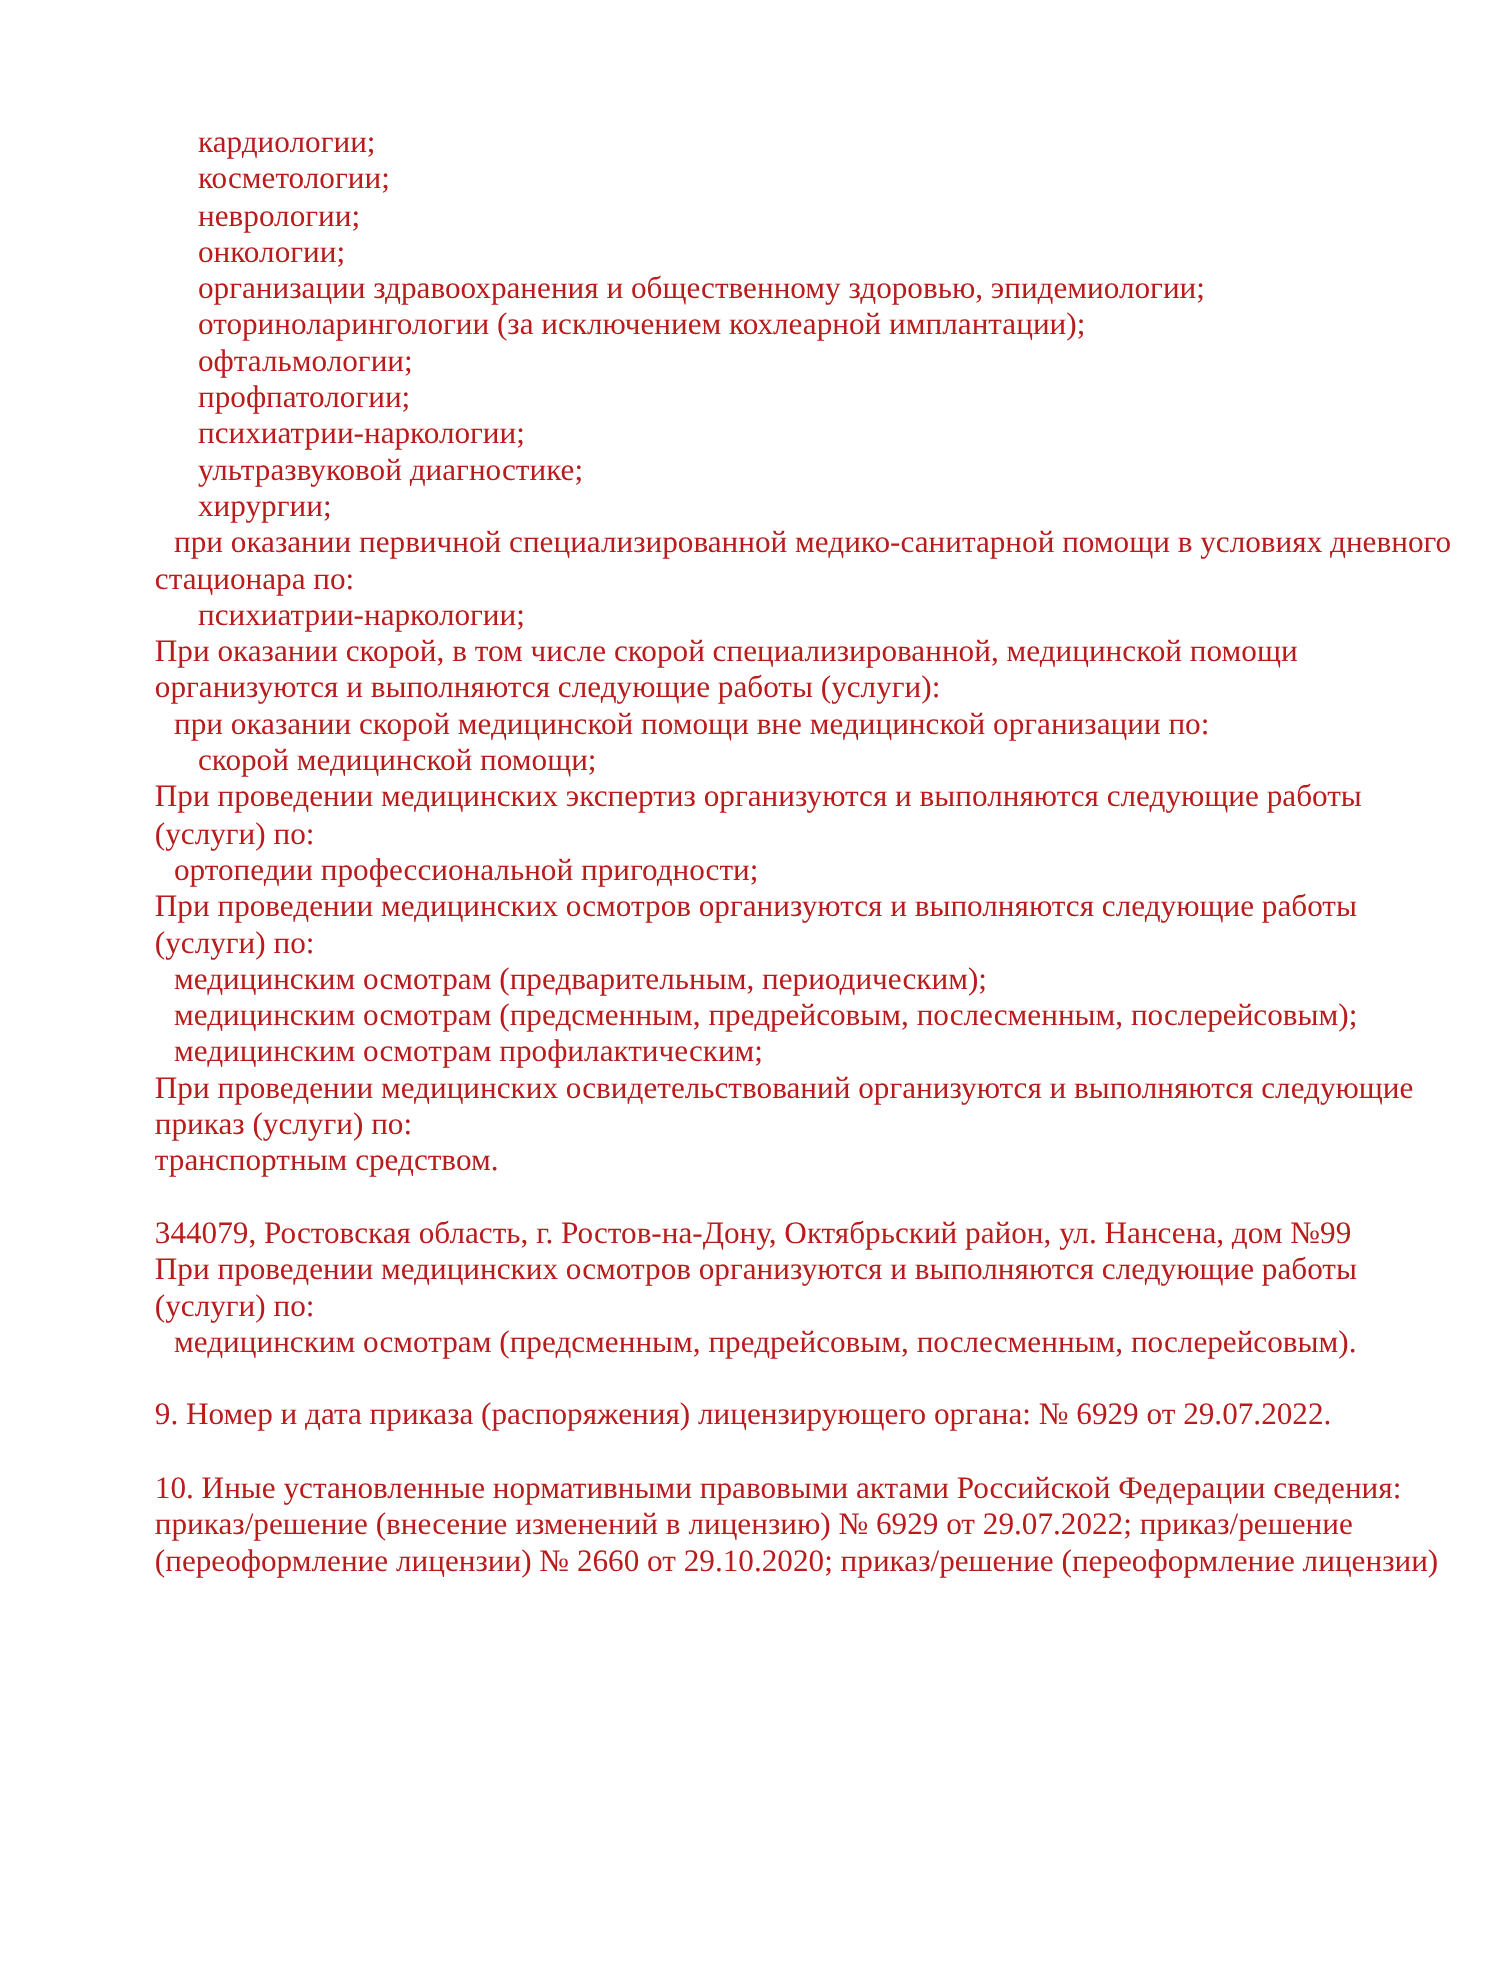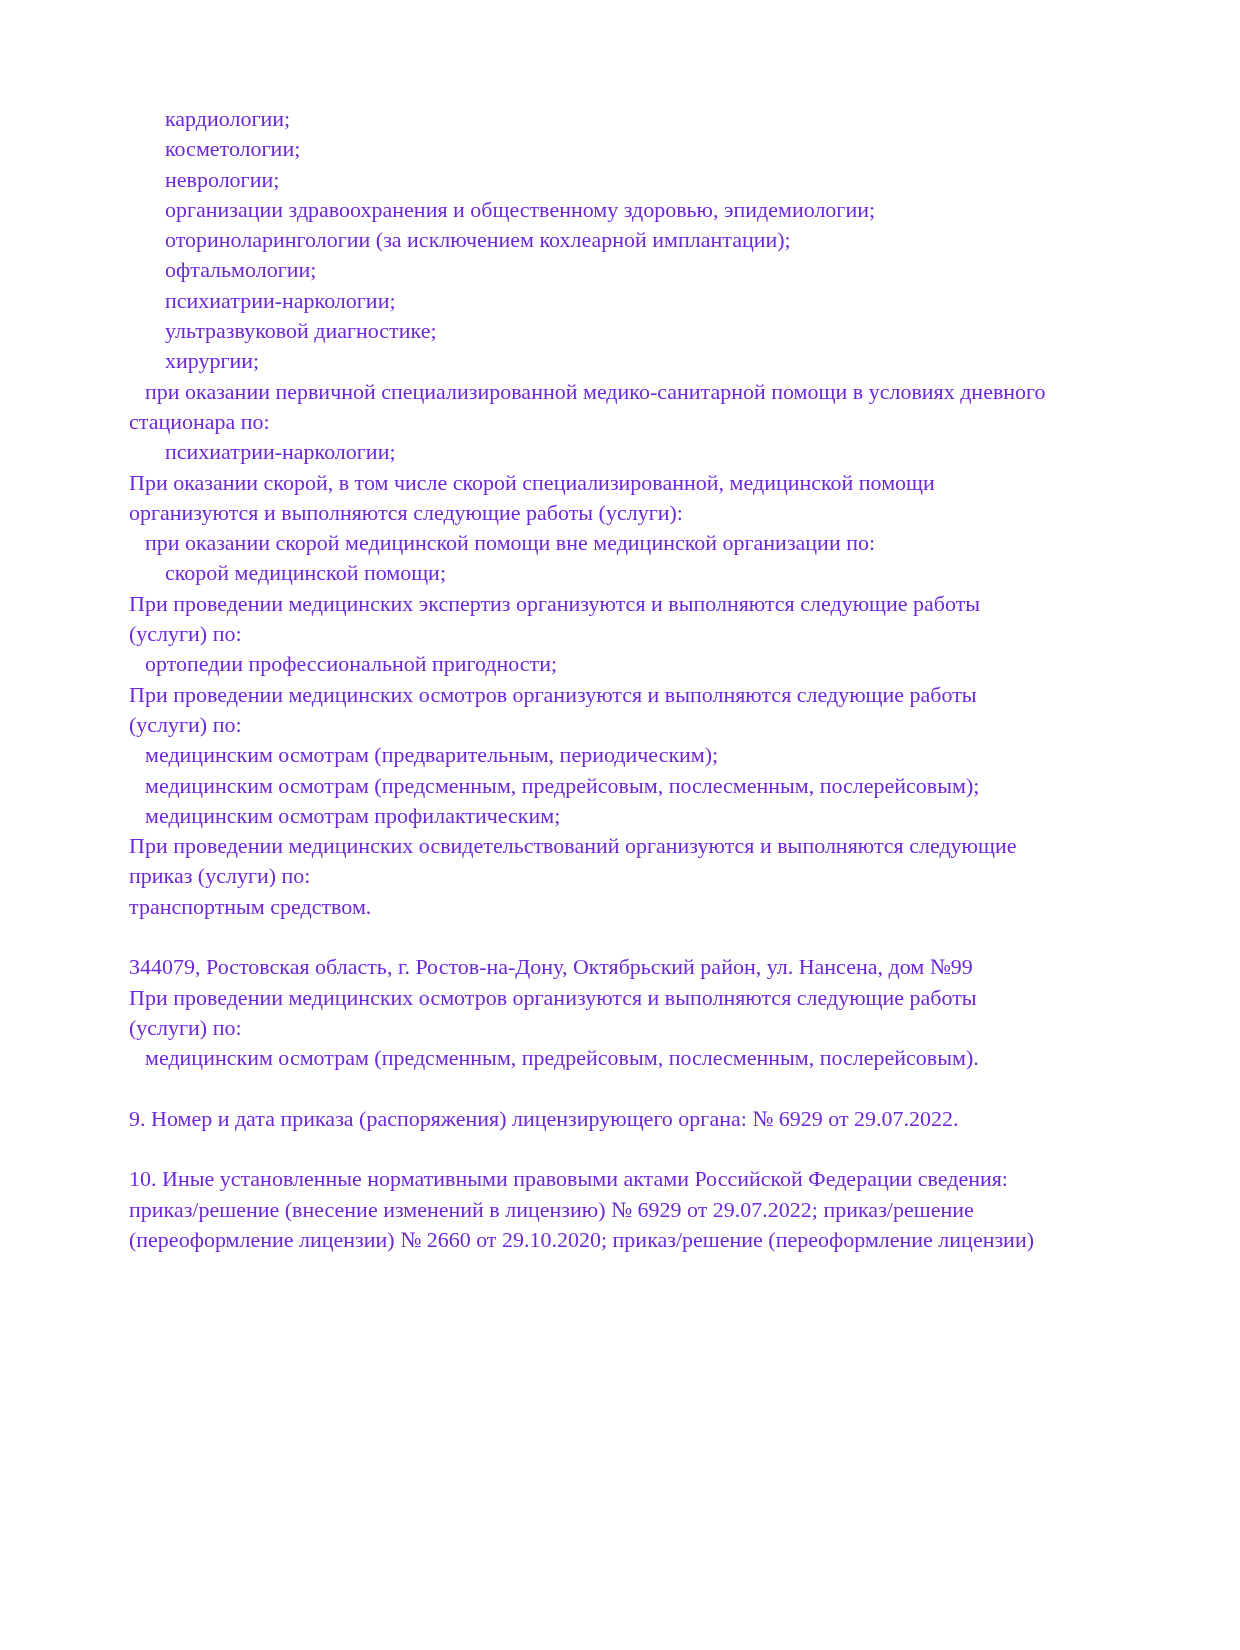--- a/index.html
+++ b/index.html
@@ -6,22 +6,22 @@
     margin: 0;
     padding: 0;
     background: #ffffff;
   }
   .page {
     position: relative;
     width: 1240px;
     height: 1650px;
     background: #ffffff;
     font-family: "Liberation Serif", "DejaVu Serif", serif;
-    font-size: 22px;
-    color: #6d28d9;
+    font-size: 26px;
+    color: #b91c1c;
     overflow: hidden;
   }
   .content {
     position: absolute;
     top: 104px;
     left: 129px;
     width: 1000px;
   }
   .line {
     height: 30.3px;
@@ -32,23 +32,25 @@
   .ind2 { padding-left: 36px; }
 </style>
 </head>
 <body>
 
 <div class="page">
   <div class="content">
     <div class="line ind2">кардиологии;</div>
     <div class="line ind2">косметологии;</div>
     <div class="line ind2">неврологии;</div>
+    <div class="line ind2">онкологии;</div>
     <div class="line ind2">организации здравоохранения и общественному здоровью, эпидемиологии;</div>
     <div class="line ind2">оториноларингологии (за исключением кохлеарной имплантации);</div>
     <div class="line ind2">офтальмологии;</div>
+    <div class="line ind2">профпатологии;</div>
     <div class="line ind2">психиатрии-наркологии;</div>
     <div class="line ind2">ультразвуковой диагностике;</div>
     <div class="line ind2">хирургии;</div>
     <div class="line ind1">при оказании первичной специализированной медико-санитарной помощи в условиях дневного</div>
     <div class="line">стационара по:</div>
     <div class="line ind2">психиатрии-наркологии;</div>
     <div class="line">При оказании скорой, в том числе скорой специализированной, медицинской помощи</div>
     <div class="line">организуются и выполняются следующие работы (услуги):</div>
     <div class="line ind1">при оказании скорой медицинской помощи вне медицинской организации по:</div>
     <div class="line ind2">скорой медицинской помощи;</div>

